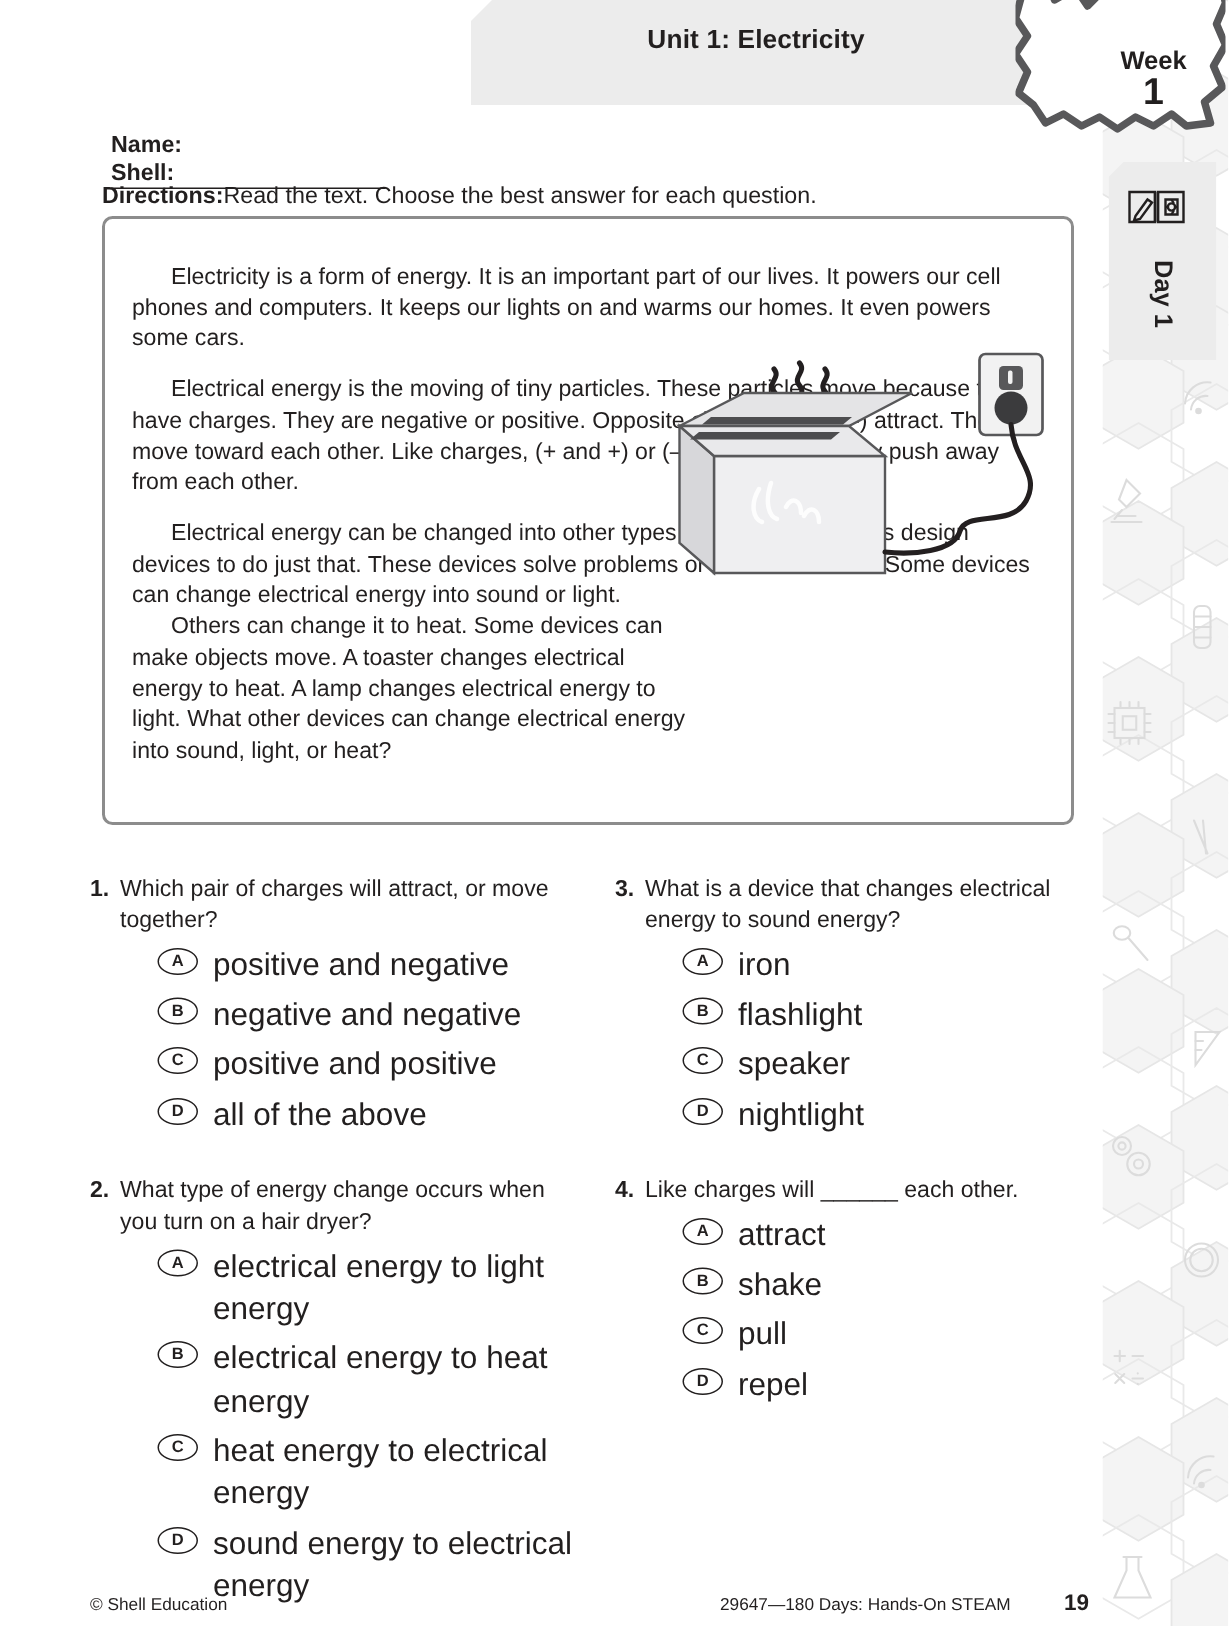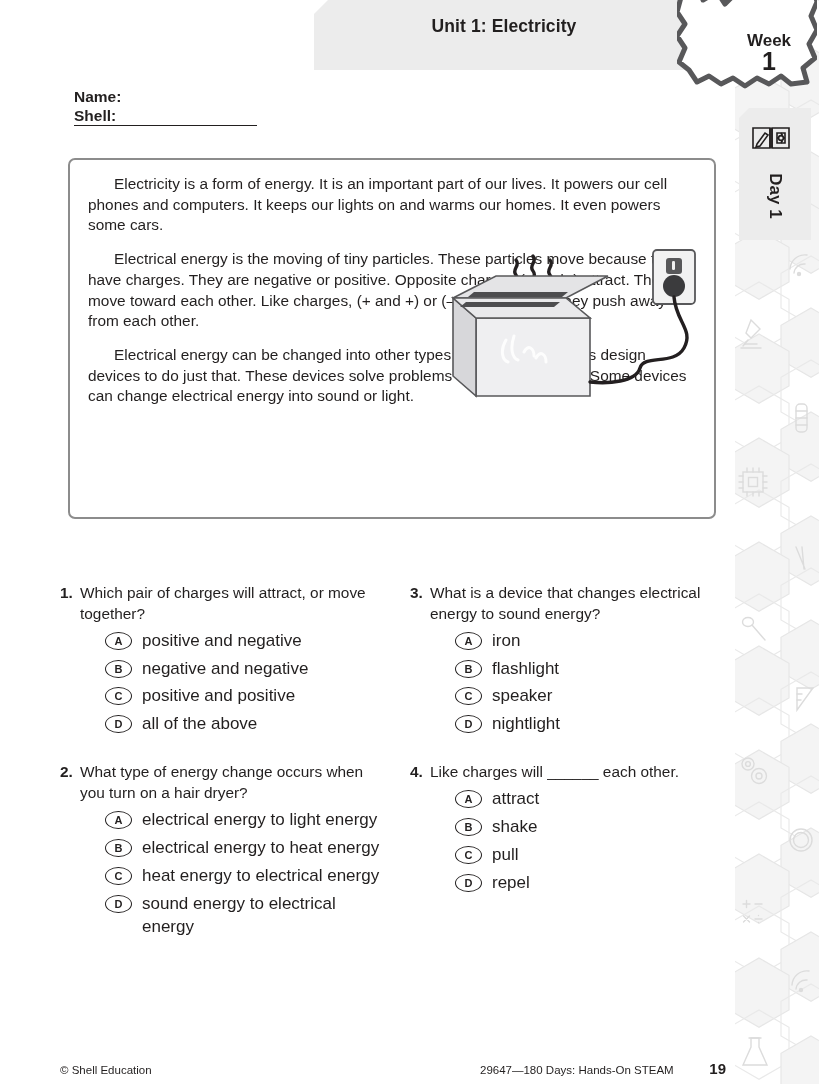--- a/index.html
+++ b/index.html
@@ -76,23 +76,23 @@
 
   
   .directions {
     position: absolute; left: 68px; top: 122px; width: 640px;
     font-size: 15.5px; z-index: 3; color:#221f1f;
   }
   .directions b { font-weight: bold; }
 
   
   .passage {
-    position: absolute; left: 68px; top: 158px; width: 648px; height: 361px;
+    position: absolute; left: 68px; top: 144px; width: 648px; height: 406px;
     border: 2px solid #8c8c8c; border-radius: 7px; background: #fff;
-    z-index: 3; padding: 14px 18px 10px 18px;
+    z-index: 3; padding: 29px 18px 10px 18px;
   }
   .passage p {
     font-size: 15.4px; line-height: 1.345; text-indent: 26px;
     color: #221f1f; margin-bottom: 13px;
   }
   .passage p.wrap-art { width: 375px; text-indent: 26px; }
   .passage p.lead-art { width: 100%; text-indent: 26px; margin-bottom: 0; }
 
   
   .toaster-art { position: absolute; right: 4px; top: 88px; width: 262px; height: 160px; }
@@ -107,21 +107,21 @@
   .q-head { display: flex; font-size: 15.4px; line-height: 1.35; color:#221f1f; }
   .q-num { font-weight: bold; width: 20px; flex: 0 0 20px; }
   .q-text { flex: 1 1 auto; }
   .choices { margin-top: 5px; padding-left: 45px; }
   .choice { display: flex; align-items: flex-start; margin-bottom: 5px; }
   .bubble {
     flex: 0 0 auto; width: 27px; height: 18px; border: 1.6px solid #221f1f;
     border-radius: 50%; display: flex; align-items: center; justify-content: center;
     font-size: 11px; font-weight: bold; color:#221f1f; margin-top: 2px;
   }
-  .choice-text { margin-left: 10px; font-size: 17px; line-height: 1.35; color:#221f1f; }
+  .choice-text { margin-left: 10px; font-size: 21px; line-height: 1.35; color:#221f1f; }
 
   .q2 .choices, .q1 .choices { padding-left: 45px; }
 
   
   .footer {
     position: absolute; left: 60px; top: 1028px; width: 690px; height: 20px;
     font-size: 11.5px; color: #221f1f; z-index: 3; margin-top: 36px;
   }
   .footer .copy { position: absolute; left: 0; top: 0; }
   .footer .mid  { position: absolute; left: 420px; top: 0; white-space: nowrap; }
@@ -295,25 +295,29 @@
     </div>
   </div>
 
   <div class="namedate">
     <span class="nd-label">Name:</span>
     <span class="nd-rule name"></span>
     <span class="nd-label">Shell:</span>
     <span class="nd-rule date"></span>
   </div>
 
+  <div class="directions">
+    <b>Directions:</b><span>Read the text.  Choose the best answer for each question.</span>
+  </div>
 
   <div class="passage">
     <p>Electricity is a form of energy.  It is an important part of our lives.  It powers our cell phones and computers.  It keeps our lights on and warms our homes.  It even powers some cars.</p>
     <p>Electrical energy is the moving of tiny particles.  These particles move because they have charges.  They are negative or positive.  Opposite charges (+ and -) attract.  They move toward each other.  Like charges, (+ and +) or (– and –), repel.  They push away from each other.</p>
     <p class="lead-art">Electrical energy can be changed into other types of energy.  Engineers design devices to do just that.  These devices solve problems or make life easier.  Some devices can change electrical energy into sound or light.</p>
+    <p class="wrap-art">Others can change it to heat.  Some devices can make objects move.  A toaster changes electrical energy to heat.  A lamp changes electrical energy to light.  What other devices can change electrical energy into sound, light, or heat?</p>
 
     <div class="toaster-art">
       <svg width="262" height="160" viewBox="0 0 262 160" xmlns="http://www.w3.org/2000/svg">
 
         <g fill="none" stroke="#231f20" stroke-width="3.4" stroke-linecap="round">
           <path d="M68,12 c5,6 -5,9 0,15 c5,6 -4,9 0,14"></path>
           <path d="M85,8  c5,6 -5,9 0,15 c5,6 -4,9 0,14"></path>
           <path d="M102,12 c5,6 -5,9 0,15 c5,6 -4,9 0,14"></path>
         </g>
 

